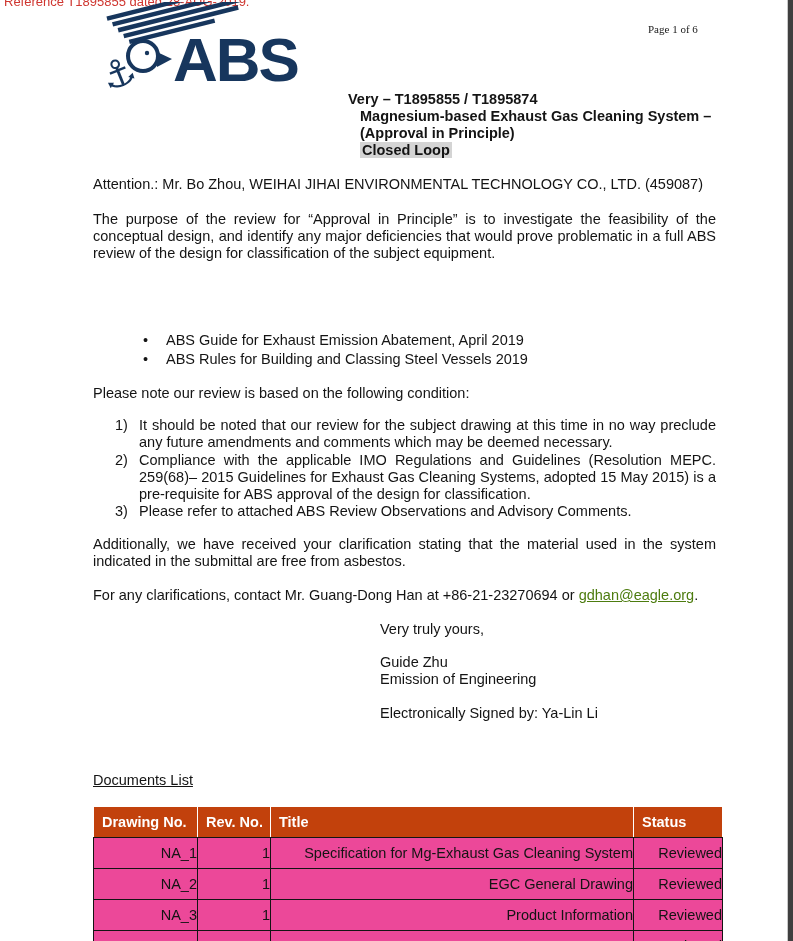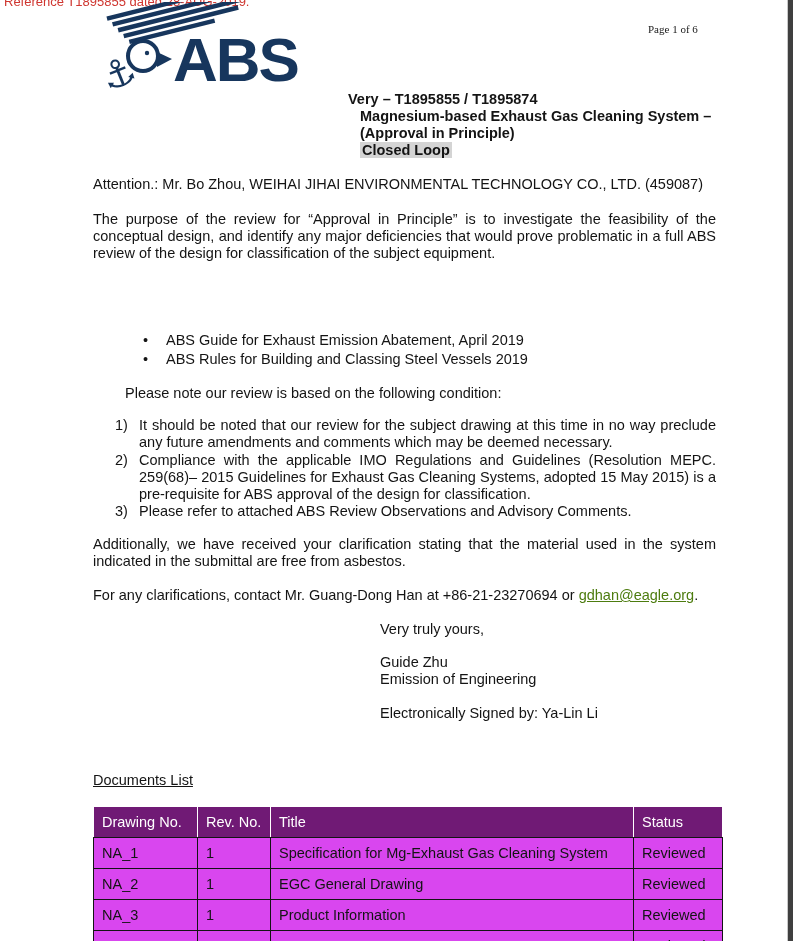--- a/index.html
+++ b/index.html
@@ -24,44 +24,44 @@
   #task-block{top:91px;left:348px;width:380px;font-weight:bold;line-height:17px;}
   #task-block .indent{padding-left:12px;}
   #task-block .hl{background:#d4d4d4;padding:0 2px;}
   
   .body-text{left:93px;width:623px;}
   #attention-line{top:176px;}
   #para-purpose{top:211px;text-align:justify;}
   #para-documents{top:280px;text-align:justify;}
   #bullet-list{top:331px;left:143px;width:560px;line-height:19px;}
   .bullet-item .b{display:inline-block;width:23px;}
-  #para-condition{top:385px;margin-left:32px;}
+  #para-condition{top:385px;}
   #numbered-list{top:417px;left:115px;width:601px;line-height:17.3px;}
   .num-item{display:flex;}
   .num-item .n{flex:0 0 24px;}
   .num-item .t{flex:1;text-align:justify;}
   #para-additionally{top:536px;text-align:justify;}
   #para-contact{top:587px;}
   #para-contact a{color:#4d7c0f;text-decoration:underline;}
   #closing{top:621px;left:380px;}
   #signer{top:654px;left:380px;line-height:17px;}
   #esign{top:705px;left:380px;}
   
   #documents-heading{top:772px;left:93px;text-decoration:underline;}
   #documents-table{
     position:absolute;top:806px;left:93px;border-collapse:collapse;
     font-size:14.5px;color:#141414;table-layout:fixed;width:629px;
   }
   #documents-table th{
-    background:#701a75;color:#ffffff;font-weight:normal;text-align:left;
+    background:#c2410c;color:#ffffff;font-weight:bold;text-align:left;
     height:30px;padding:0 0 0 8px;border:1.5px solid #ffffff;
     border-bottom:1.5px solid #141414;
   }
   #documents-table td{
-    height:30px;padding:0 0 0 8px;border:1.5px solid #141414;background:#d946ef;
+    height:30px;padding:0 0 0 8px;border:1.5px solid #141414;background:#ec4899;text-align:right;
   }
   #documents-table col.c1{width:104px;}
   #documents-table col.c2{width:73px;}
   #documents-table col.c3{width:363px;}
   #documents-table col.c4{width:89px;}
 </style>
 </head>
 <body>
 
 <div id="page">

